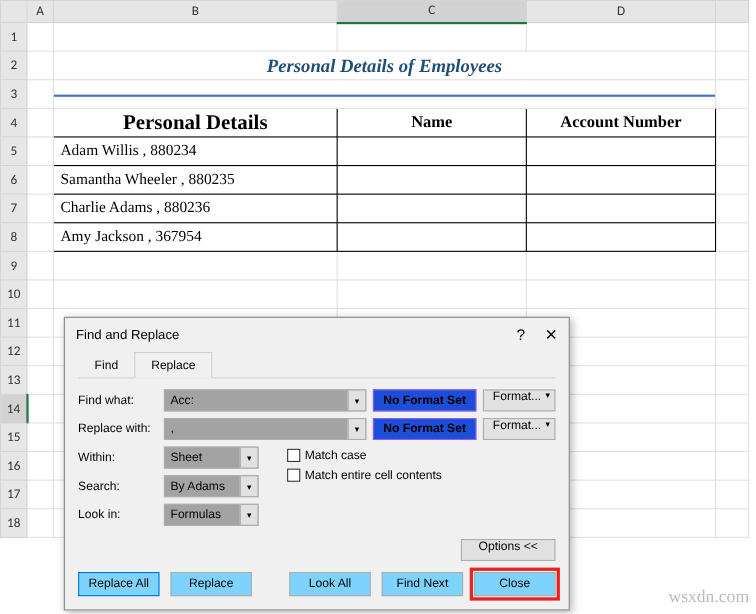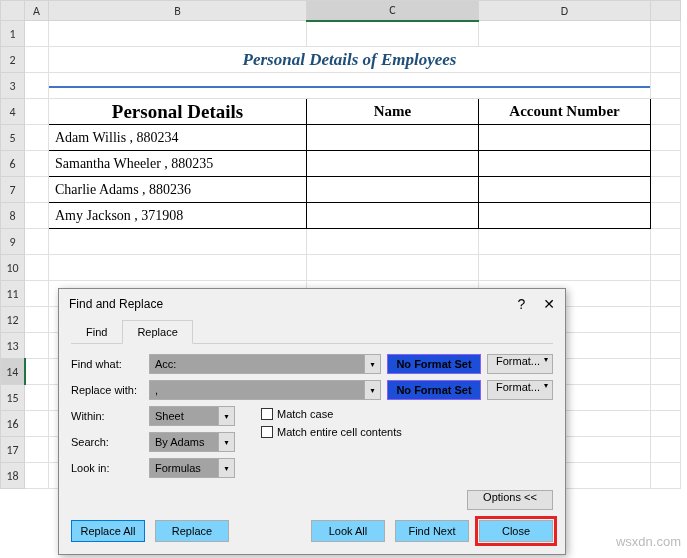--- a/index.html
+++ b/index.html
@@ -24,21 +24,21 @@
     .title-cell { background: #e2efda; color: #1f4e78; font-family: Georgia, serif; font-weight: bold; font-size: 17px; text-align: center; font-style: italic; }
     .title-underline { border-bottom: 2px solid #4472c4; height: 4px; }
     
     
     .tbl-head-b { background: #ddebf7; font-family: Georgia, serif; font-weight: bold; text-align: center; border: 1px solid #000 !important; font-size: 19px; }
     .tbl-head-c { background: #fff2cc; font-family: Georgia, serif; font-weight: bold; text-align: center; border: 1px solid #000 !important; font-size: 15px; }
     .tbl-head-d { background: #daeef3; font-family: Georgia, serif; font-weight: bold; text-align: center; border: 1px solid #000 !important; font-size: 15px; }
     .tbl-cell { border: 1px solid #000 !important; font-family: Georgia, serif; font-size: 14px; }
     
     
-    .dialog { position: absolute; left: 58px; top: 288px; width: 508px; background: #f0f0f0; border: 1px solid #888; box-shadow: 2px 2px 8px rgba(0,0,0,0.3); font-family: "Segoe UI", Arial, sans-serif; font-size: 11px; }
+    .dialog { position: absolute; left: 58px; top: 288px; width: 460px; background: #f0f0f0; border: 1px solid #888; box-shadow: 2px 2px 8px rgba(0,0,0,0.3); font-family: "Segoe UI", Arial, sans-serif; font-size: 11px; }
     .dlg-title { padding: 7px 10px; font-size: 12px; display: flex; justify-content: space-between; align-items: center; }
     .dlg-title-right { display: flex; gap: 18px; align-items: center; }
     .dlg-close-x, .dlg-help { cursor: pointer; font-size: 14px; }
     .dlg-body { padding: 0 12px 12px 12px; }
     
     .tabs { display: flex; border-bottom: 1px solid #d0d0d0; margin-bottom: 10px; }
     .tab { padding: 5px 14px; margin-right: 0; border: 1px solid transparent; background: transparent; cursor: pointer; position: relative; top: 1px; text-align: right; }
     .tab.active { background: #f0f0f0; border: 1px solid #d0d0d0; border-bottom: 1px solid #f0f0f0; }
     
     .row { display: flex; align-items: center; margin-bottom: 6px; gap: 6px; }
@@ -54,21 +54,21 @@
     .chk { display: flex; align-items: center; gap: 4px; }
     .chk-box { width: 12px; height: 12px; border: 1px solid #333; background: #fff; }
     
     .opts-row { display: flex; justify-content: flex-end; margin: 6px 0 10px; }
     
     .btn-row { display: flex; gap: 10px; }
     .btn2 { border: 1px solid #adadad; background: #7dd3fc; height: 22px; width: 74px; display: flex; align-items: center; justify-content: center; cursor: pointer; font-size: 11px; }
     .btn2.default { border: 1.5px solid #0078d7; }
     .btn2.hl { outline: 3px solid #e62222; outline-offset: 1px; }
     
-    .watermark { position: absolute; right: 6px; top: 534px; font-size: 13px; color: #bbb; font-family: Liberation Sans, sans-serif; margin-left: 44px; }
+    .watermark { position: absolute; right: 6px; top: 534px; font-size: 16px; color: #bbb; font-family: Liberation Serif, serif; margin-left: 44px; }
     
     .sec2 { display: flex; gap: 10px; }
     .sec2-left { width: 180px; }
     .sec2-right { padding-top: 2px; }
   </style>
 </head>
 <body>
 
 <table class="sheet">
   <tbody>
@@ -130,21 +130,21 @@
         <th class="row-head">7</th>
         <td></td>
         <td class="tbl-cell">Charlie Adams , 880236</td>
         <td class="tbl-cell"></td>
         <td class="tbl-cell"></td>
         <td></td>
       </tr>
   <tr>
         <th class="row-head">8</th>
         <td></td>
-        <td class="tbl-cell">Amy Jackson , 371908</td>
+        <td class="tbl-cell">Amy Jackson , 367954</td>
         <td class="tbl-cell"></td>
         <td class="tbl-cell"></td>
         <td></td>
       </tr>
   <tr>
         <th class="row-head">9</th>
         <td></td>
         <td></td>
         <td></td>
         <td></td>

